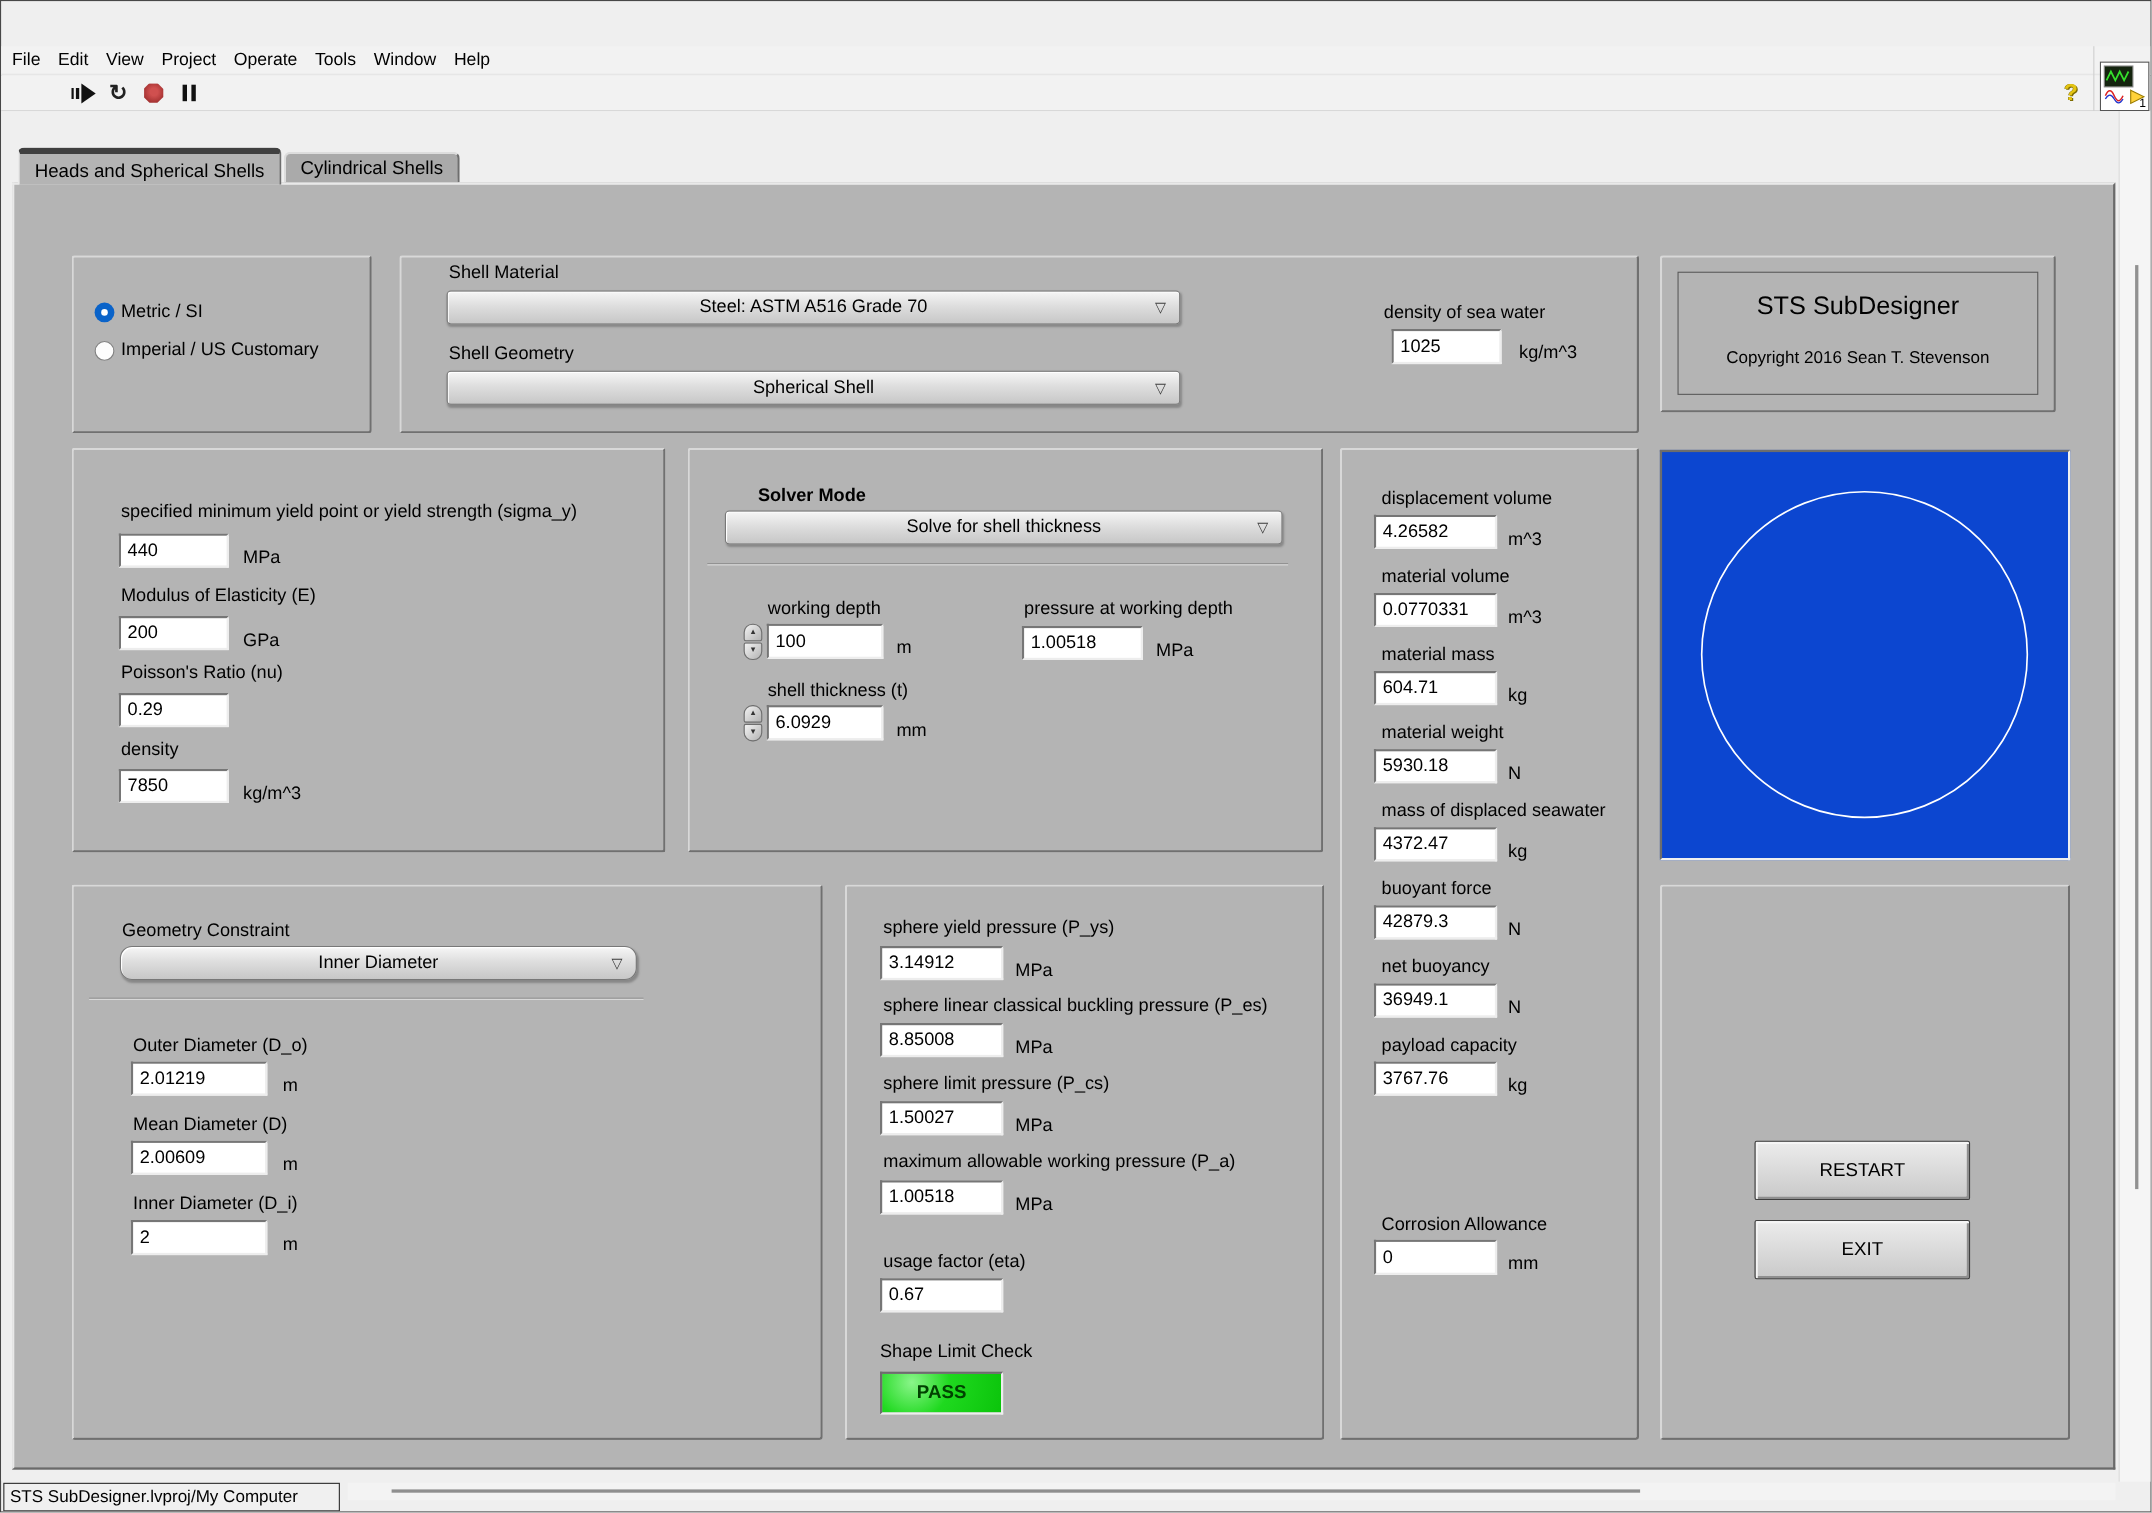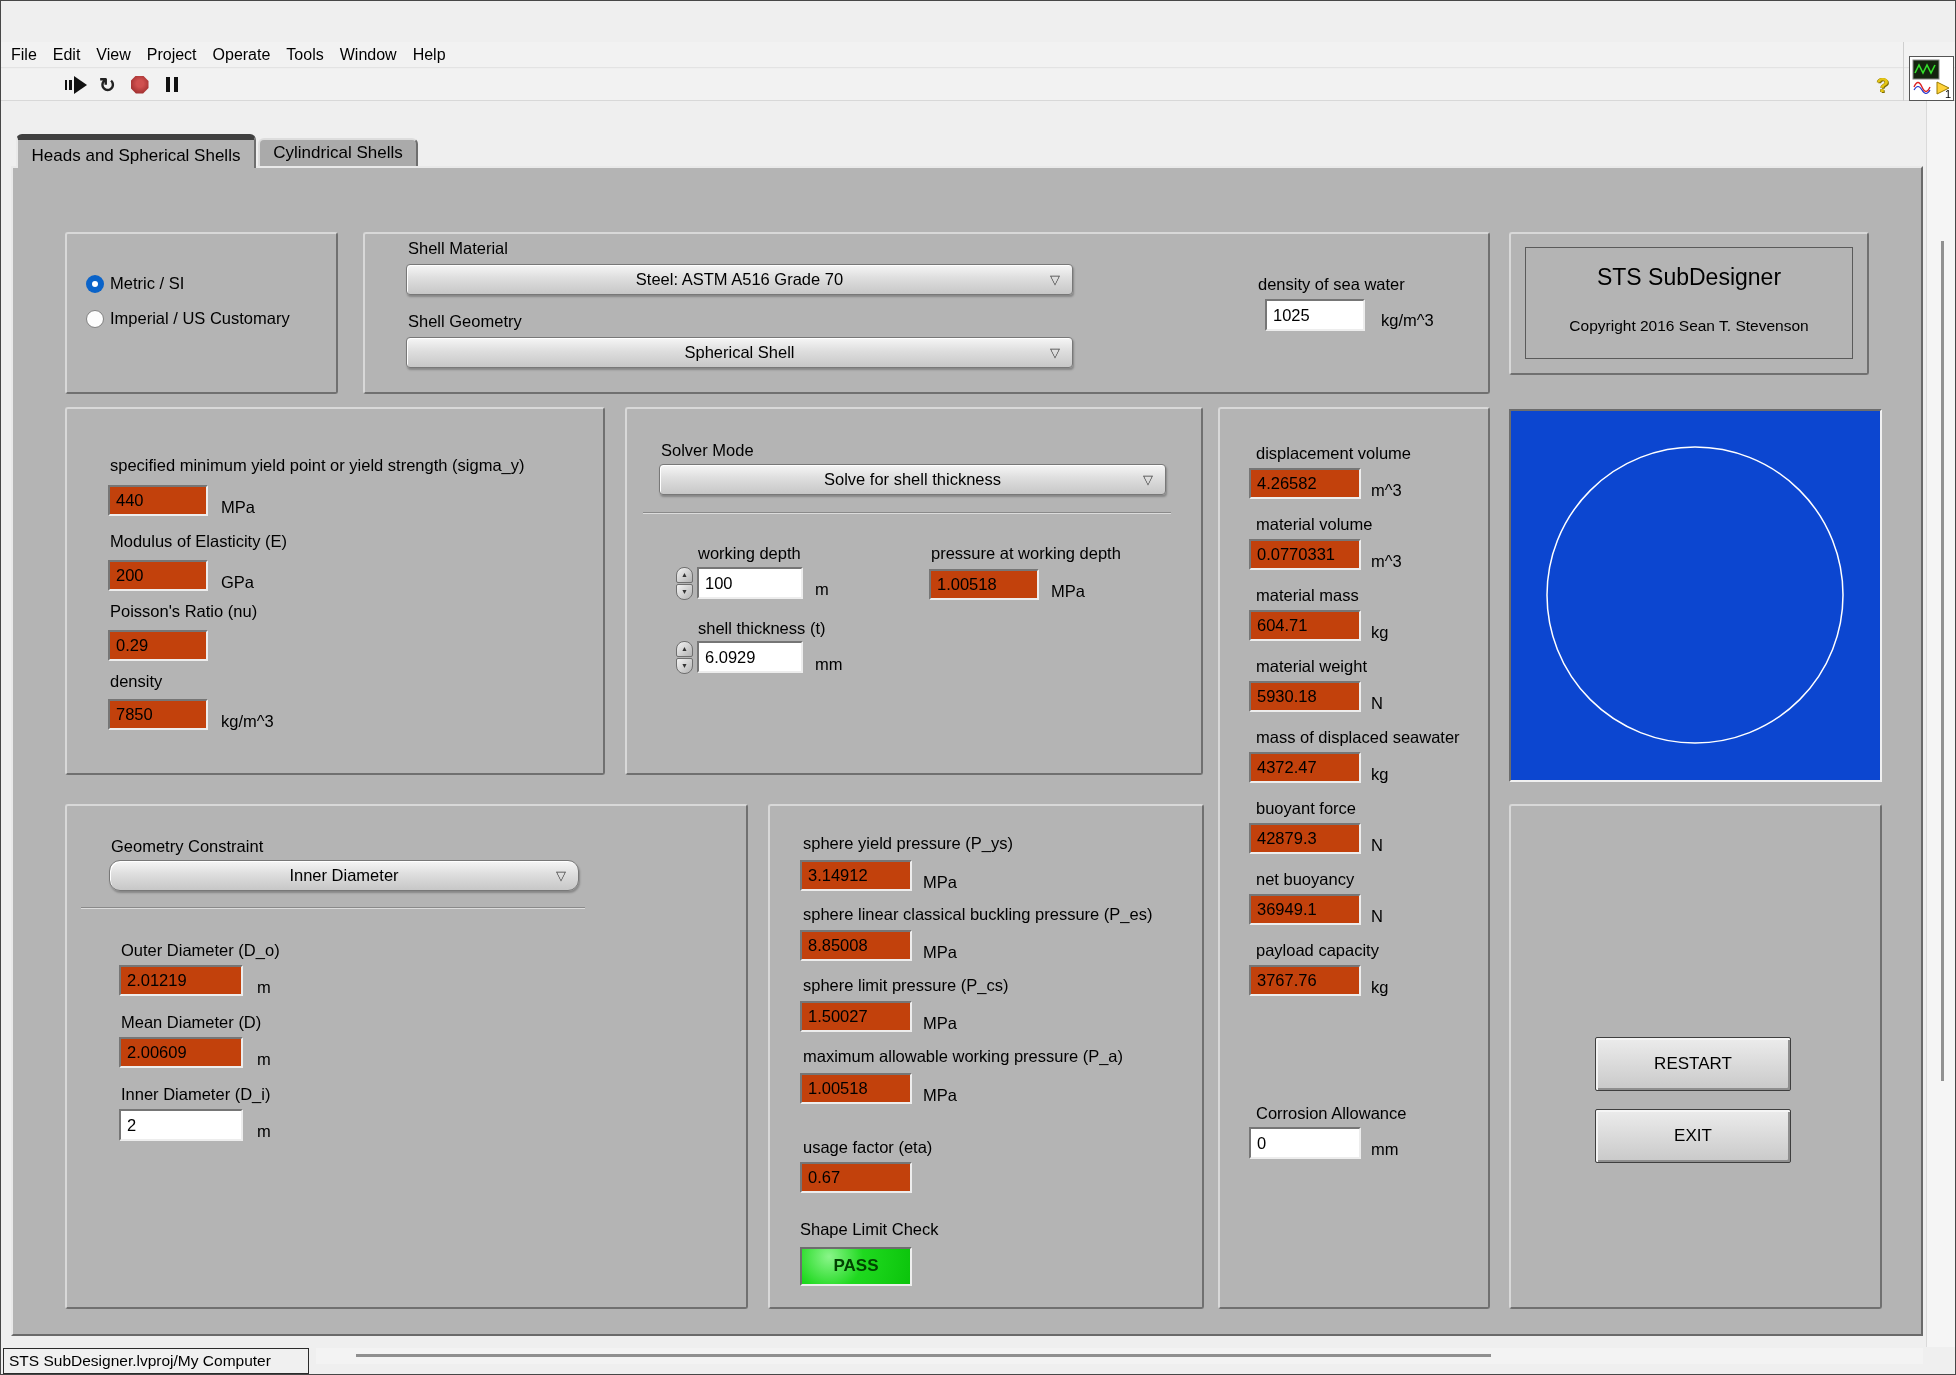--- a/index.html
+++ b/index.html
@@ -64,21 +64,21 @@
          line-height:26px; }
   .page { position:absolute; left:10px; top:165px; width:1912px; height:1170px; background:#b4b4b4;
           border-top:2px solid #e9e9e9; border-left:2px solid #e9e9e9;
           border-right:2px solid #6a6a6a; border-bottom:2px solid #6a6a6a; box-sizing:border-box; z-index:2; }
 
   
   .frame { position:absolute; border-radius:3px; box-sizing:border-box;
            border-top:2px solid #d8d8d8; border-left:2px solid #d8d8d8;
            border-bottom:2px solid #707070; border-right:2px solid #707070; }
   .lbl { position:absolute; font-size:16.5px; white-space:nowrap; }
-  .ind { position:absolute; height:31px; box-sizing:border-box; background:#c2410c;
+  .ind { position:absolute; height:31px; box-sizing:border-box; background:#ffffff;
          border-top:2px solid #767676; border-left:2px solid #767676;
          border-bottom:2px solid #ededed; border-right:2px solid #ededed;
          font-size:16.5px; line-height:26px; padding-left:6px; white-space:nowrap; }
   .ctl { position:absolute; height:32px; box-sizing:border-box; background:#ffffff;
          border-top:2px solid #767676; border-left:2px solid #767676;
          border-bottom:2px solid #ededed; border-right:2px solid #ededed;
          font-size:16.5px; padding:0 0 0 6px; font-family:"Liberation Sans",sans-serif; outline:none; }
   .unit { position:absolute; font-size:16.5px; white-space:nowrap; }
   .ring { position:absolute; height:31px; box-sizing:border-box; border:1px solid #787878; border-radius:4px;
           background:linear-gradient(180deg,#f6f6f6 0%,#dedede 45%,#c7c7c7 100%);
@@ -204,21 +204,21 @@
     <span class="lbl" style="left:97px;top:364px;">Modulus of Elasticity (E)</span>
     <div class="ind" style="left:95px;top:392px;width:100px;">200</div>
     <span class="unit" style="left:208px;top:405px;">GPa</span>
     <span class="lbl" style="left:97px;top:434px;">Poisson's Ratio (nu)</span>
     <div class="ind" style="left:95px;top:462px;width:100px;">0.29</div>
     <span class="lbl" style="left:97px;top:504px;">density</span>
     <div class="ind" style="left:95px;top:531px;width:100px;">7850</div>
     <span class="unit" style="left:208px;top:544px;">kg/m^3</span>
 
     <div class="frame" style="left:612px;top:239px;width:578px;height:368px;"></div>
-    <span class="lbl" style="left:648px;top:273px;">Solver Mode</span>
+    <span class="lbl" style="left:676px;top:273px;font-weight:bold;">Solver Mode</span>
     <div class="ring" style="left:646px;top:296px;width:507px;">
       <span>Solve for shell thickness</span>
       <span class="arrow">▽</span>
     </div>
     <div class="sep" style="left:630px;top:344px;width:528px;"></div>
     <span class="lbl" style="left:685px;top:376px;">working depth</span>
     <div class="spin" style="left:663px;top:399px;">
       <div class="sb up">▲</div>
       <div class="sb dn">▼</div>
     </div>

